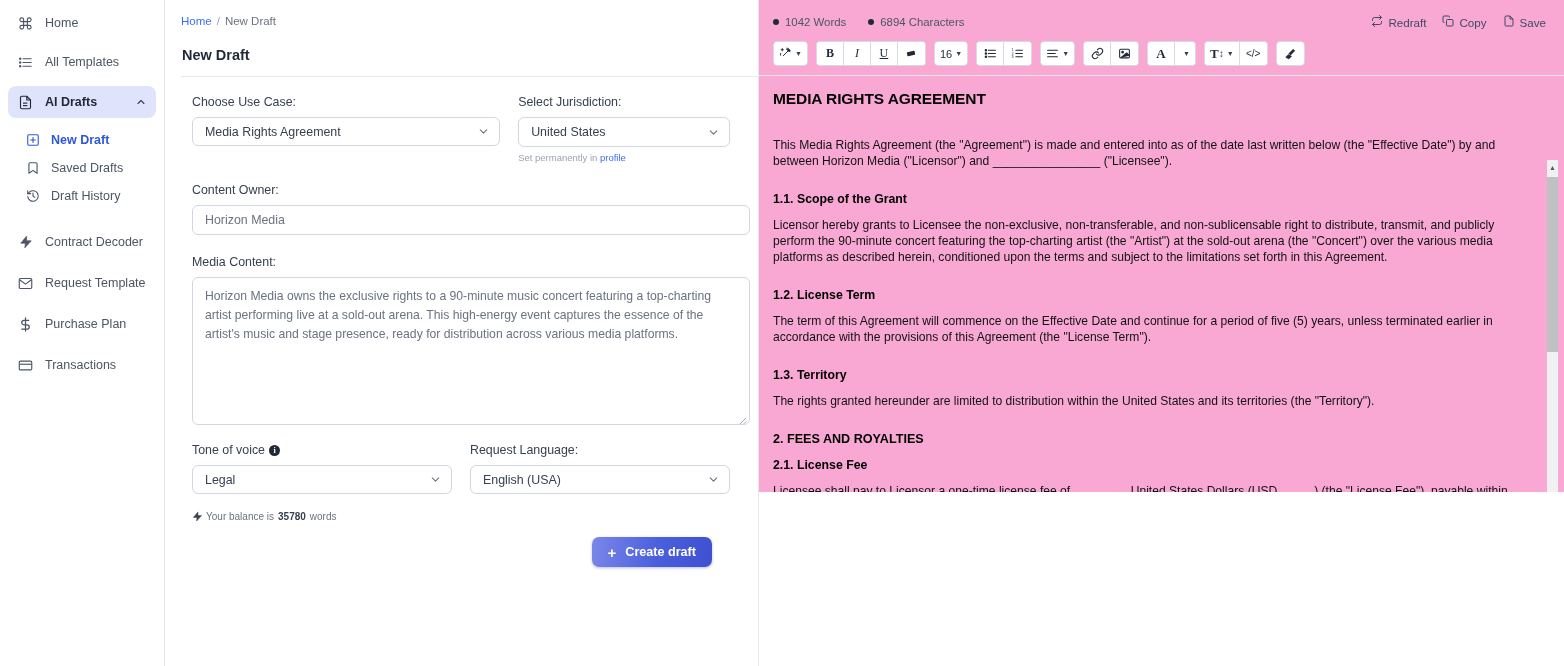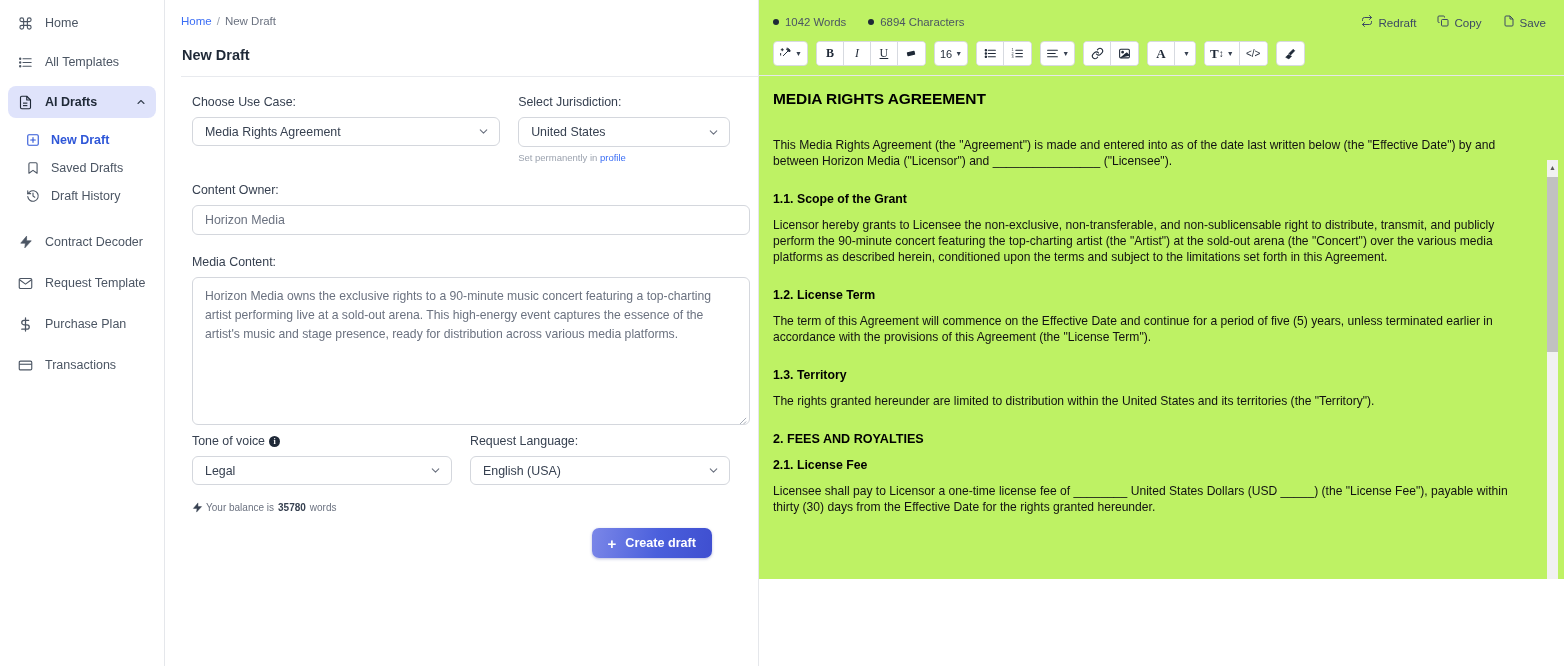--- a/index.html
+++ b/index.html
@@ -115,21 +115,21 @@
     width: 558px; height: 148px;
     border: 1px solid #d4d7dd; border-radius: 6px;
     padding: 9px 12px; font-size: 12.2px; color: #6b7280;
     line-height: 1.55; background: #fff; position: relative;
     overflow: hidden;
   }
   .resize {
     position: absolute; right: 2px; bottom: 2px; width: 9px; height: 9px;
     color: #9ca3af;
   }
-  .tone-row { display: flex; margin-top: 9px; }
+  .tone-row { display: flex; margin-top: 18px; }
   .tone-wrap { width: 270px; }
   .lang-wrap { width: 270px; margin-left: 18px; }
   .info-dot {
     display: inline-flex; width: 11px; height: 11px; border-radius: 50%;
     background: #1f2937; color: #fff; font-size: 8px; font-weight: bold;
     align-items: center; justify-content: center; margin-left: 4px;
     vertical-align: 1px; font-family: "Liberation Serif", serif;
   }
   .balance {
     font-size: 10px; color: #6b7280; margin-top: 17px; display: flex; align-items: center;
@@ -142,35 +142,35 @@
     height: 30px; padding: 0 16px;
     background: linear-gradient(100deg, #7b87e8 0%, #4a5fdc 55%, #3f4fd0 100%);
     color: #fff; font-size: 12.6px; font-weight: bold;
     border: none; border-radius: 7px; cursor: pointer;
     box-shadow: 0 1px 3px rgba(60,70,160,.35);
   }
   .create-btn .plus { font-size: 15px; font-weight: bold; line-height: 1; }
 
   
   .editorcol {
-    flex: 1; min-width: 0; height: 579px;
-    background: #bef264; display: flex; flex-direction: column;
+    flex: 1; min-width: 0; height: 492px;
+    background: #f9a8d4; display: flex; flex-direction: column;
     position: relative;
   }
   .ed-top {
     height: 32px; display: flex; align-items: center;
     padding: 12px 18px 0 14px;
   }
   .counts { display: flex; gap: 22px; }
   .count {
     display: flex; align-items: center; gap: 6px;
     font-size: 11.4px; color: #4b5563;
   }
   .count .dot { width: 6px; height: 6px; border-radius: 50%; background: #1f2937; }
-  .ed-actions { margin-left: auto; display: flex; gap: 21px; }
+  .ed-actions { margin-left: auto; display: flex; gap: 16px; }
   .ed-action {
     display: flex; align-items: center; gap: 5px;
     font-size: 11.6px; color: #3d4a63; cursor: pointer;
   }
   .ed-action svg { color: #3d4a63; }
 
   .toolbar {
     display: flex; align-items: center; gap: 8px;
     padding: 9px 14px 9px 14px;
     border-bottom: 1px solid #e5e7eb;

